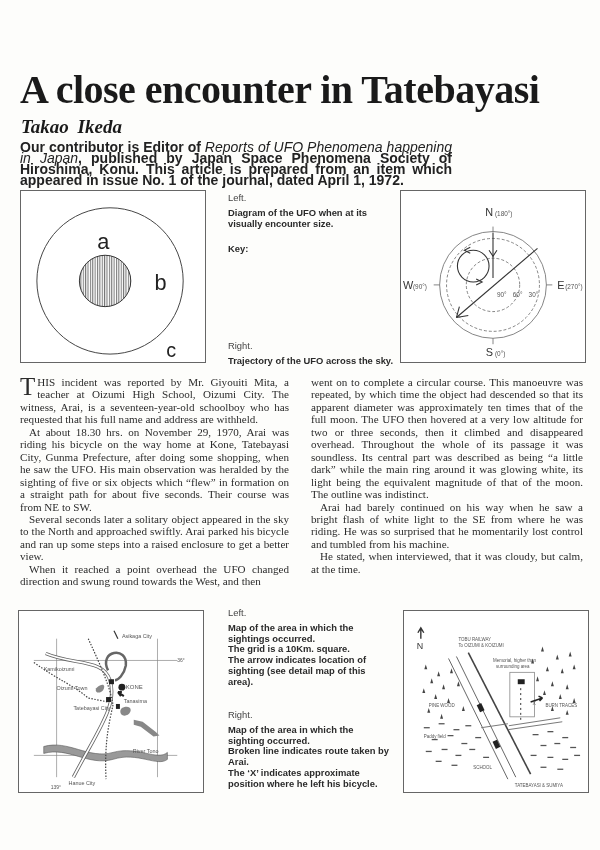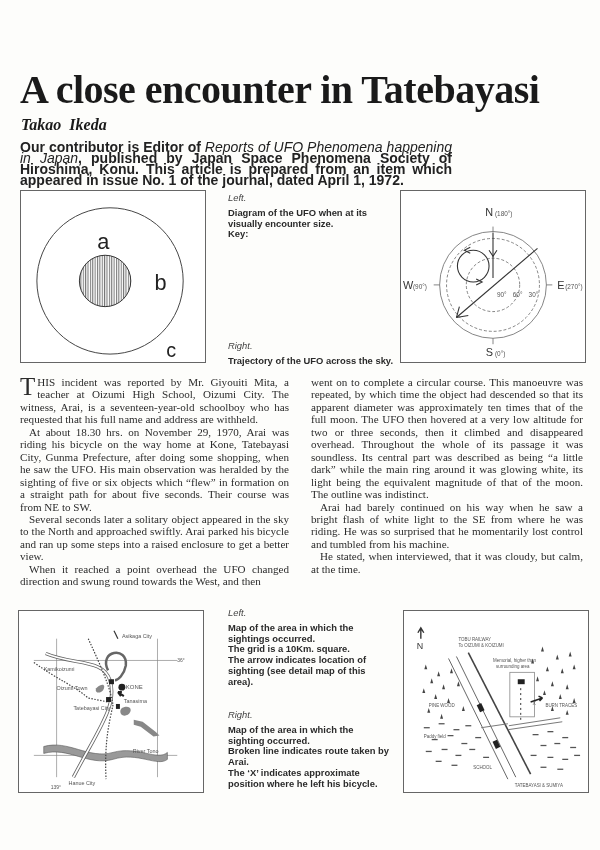--- a/index.html
+++ b/index.html
@@ -1,25 +1,25 @@
 <!DOCTYPE html>
 <html><head>
 <meta charset="utf-8">
 <style>
   html,body{margin:0;padding:0;}
   body{width:600px;height:850px;background:#fdfdfb;position:relative;overflow:hidden;color:#222;}
   .abs{position:absolute;}
   #title{left:20px;top:66px;font-family:"Liberation Serif",serif;font-weight:bold;font-size:40px;letter-spacing:-0.5px;color:#1a1a1a;white-space:nowrap;}
-  #author{left:21px;top:116px;font-family:"Liberation Serif",serif;font-weight:bold;font-style:italic;font-size:16px;color:#1a1a1a;word-spacing:4px;}
+  #author{left:21px;top:116px;font-family:"Liberation Serif",serif;font-weight:bold;font-style:italic;font-size:19px;color:#1a1a1a;word-spacing:4px;}
   #intro{left:20px;top:142px;width:432px;font-family:"Liberation Sans",sans-serif;font-weight:bold;font-size:14px;line-height:11px;color:#222;text-align:justify;}
   #intro i{font-weight:normal;}
   .frame{border:1.4px solid #666;background:#fff;box-sizing:border-box;}
   .frame svg{display:block;width:100%;height:100%;}
   .cap{font-family:"Liberation Sans",sans-serif;font-size:9.4px;line-height:10.8px;color:#2a2a2a;}
-  .cap .lbl{font-style:italic;font-weight:normal;color:#444;margin-bottom:4px;display:block;}
+  .cap .lbl{font-weight:normal;color:#444;margin-bottom:4px;display:block;}
   .cap .b{font-weight:bold;display:block;}
   .cap .key{font-weight:bold;display:block;}
   .body-col{font-family:"Liberation Serif",serif;font-size:11.1px;line-height:12.45px;color:#2b2b2b;text-align:justify;}
   .body-col p{margin:0;text-indent:9px;}
   .body-col p.first{text-indent:0;}
   .dropcap{float:left;font-size:25px;line-height:20px;margin:1px 2px 0 0;font-family:"Liberation Serif",serif;}
   .maplbl{font-family:"Liberation Sans",sans-serif;fill:#555;}
 </style>
 </head>
 <body>
@@ -39,21 +39,21 @@
     <circle cx="85" cy="91" r="26" fill="url(#vh)" stroke="#333" stroke-width="1"></circle>
     <text x="77" y="59" font-size="22" class="maplbl" fill="#222" style="fill:#222">a</text>
     <text x="135" y="100" font-size="22" class="maplbl" style="fill:#222">b</text>
     <text x="147" y="168" font-size="20" class="maplbl" style="fill:#222">c</text>
   </svg>
 </div>
 
 <div class="abs cap" style="left:228px;top:193px;width:160px;">
   <span class="lbl">Left.</span>
   <span class="b">Diagram of the UFO when at its visually encounter size.</span>
-  <div style="display:flex;font-weight:bold;">
+  <div style="display:flex;font-weight:bold;margin-top:15px;">
     <span style="margin-right:4px;">Key:</span>
   </div>
 </div>
 <div class="abs cap" style="left:228px;top:341px;width:165px;">
   <span class="lbl">Right.</span>
   <span class="b">Trajectory of the UFO across the sky.</span>
 </div>
 
 <div class="abs frame" style="left:400px;top:190px;width:186px;height:173px;">
   <svg viewBox="0 0 186 173">

